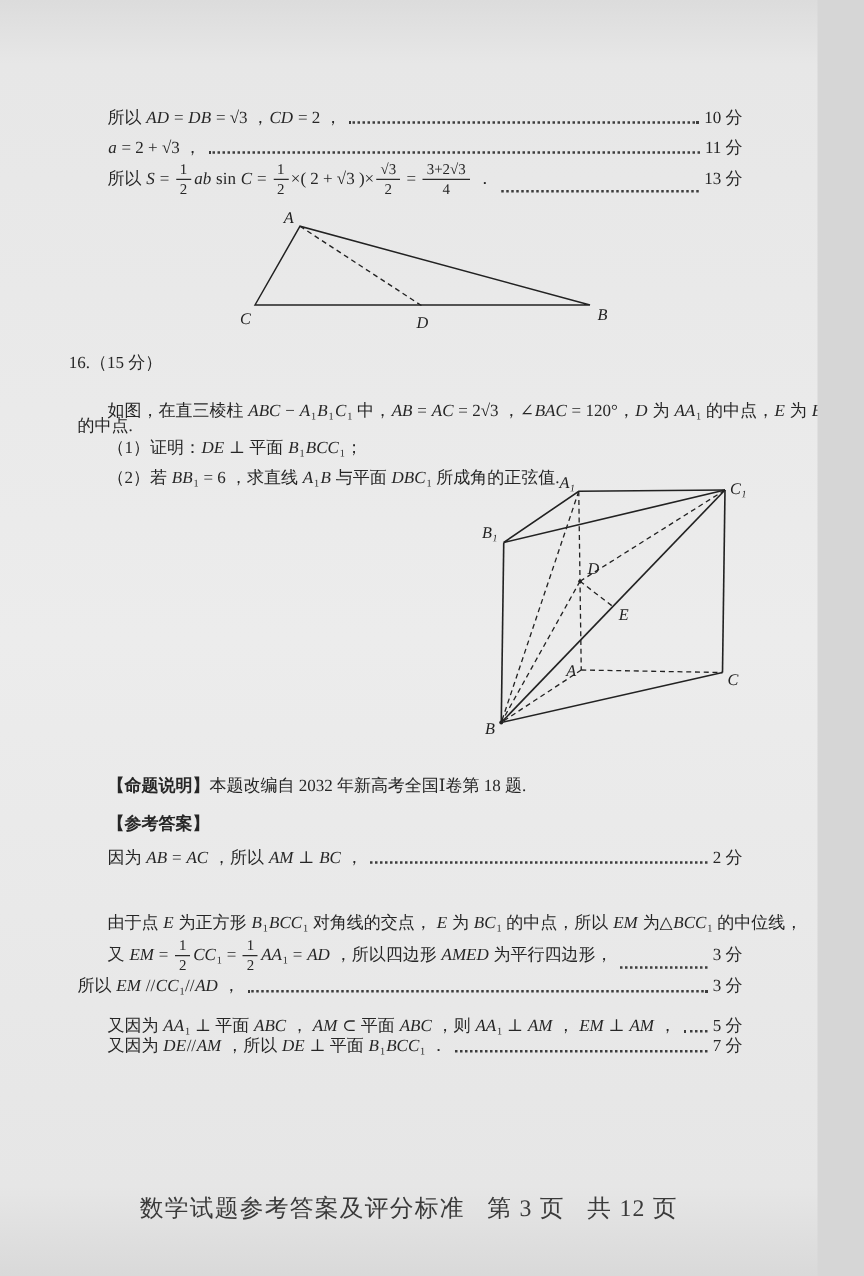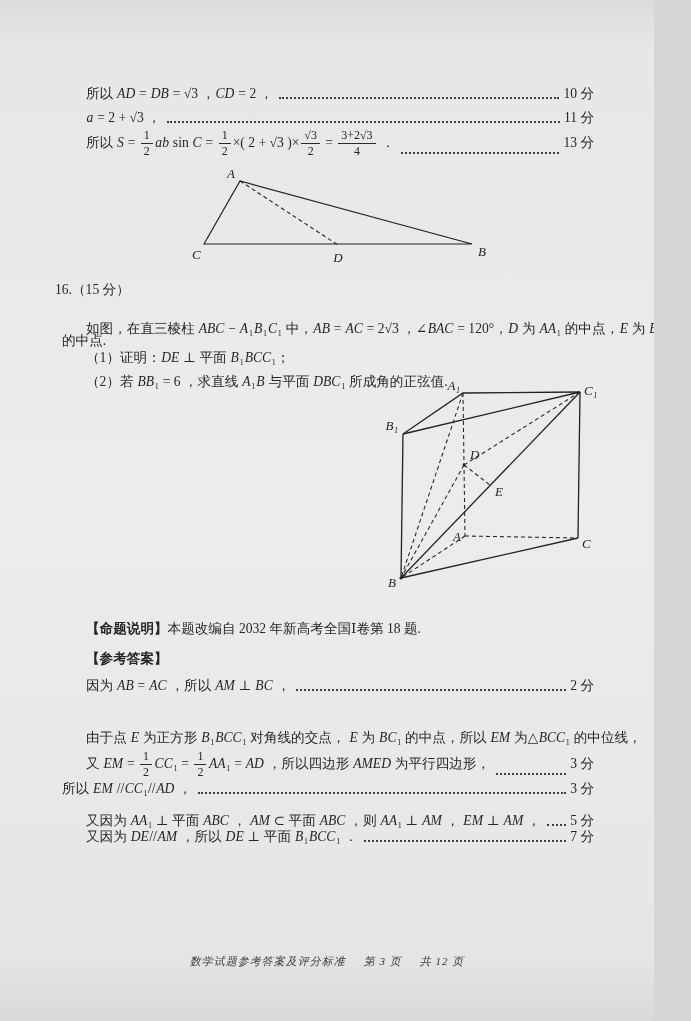--- a/index.html
+++ b/index.html
@@ -15,21 +15,21 @@
   .ind { padding-left:24px; }
   .ltext { white-space:nowrap; }
   .leader { flex:1; min-width:10px; border-bottom:2px dotted #3d3d3d; align-self:flex-end; margin:0 4px 4px 6px; }
   .score { white-space:nowrap; }
   .frac { display:inline-flex; flex-direction:column; align-items:center; vertical-align:middle; line-height:1.05; font-size:0.88em; margin:0 2px; position:relative; top:-1px; }
   .frac .num { border-bottom:1px solid #2a2a2a; padding:0 3px 1px; }
   .frac .den { padding-top:1px; }
   .bold { font-weight:bold; }
   .abs { position:absolute; }
   svg text { font-family:"Liberation Serif","DejaVu Serif",serif; font-style:italic; font-size:13px; fill:#222; }
-  .footer { position:absolute; left:0; right:0; top:954px; text-align:center; font-style:italic; font-size:11px; color:#3a3a3a; letter-spacing:1px; }
+  .footer { position:absolute; left:0; right:0; top:954px; text-align:center; font-size:19px; color:#3a3a3a; letter-spacing:1px; }
   .footer span { margin:0 9px; }
 </style>
 </head>
 <body>
 
 <div class="page">
 
   <div class="line ind" style="top:85px">
     <span class="ltext">所以 <i>AD</i> = <i>DB</i> = √3 ，<i>CD</i> = 2 ，</span>
     <span class="leader"></span>

